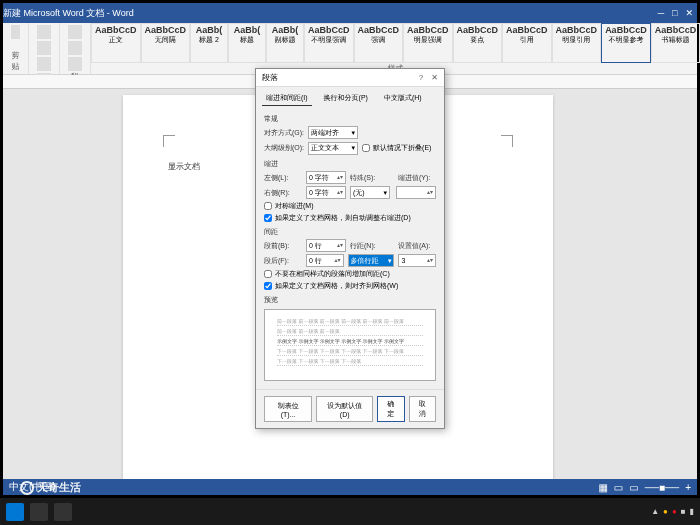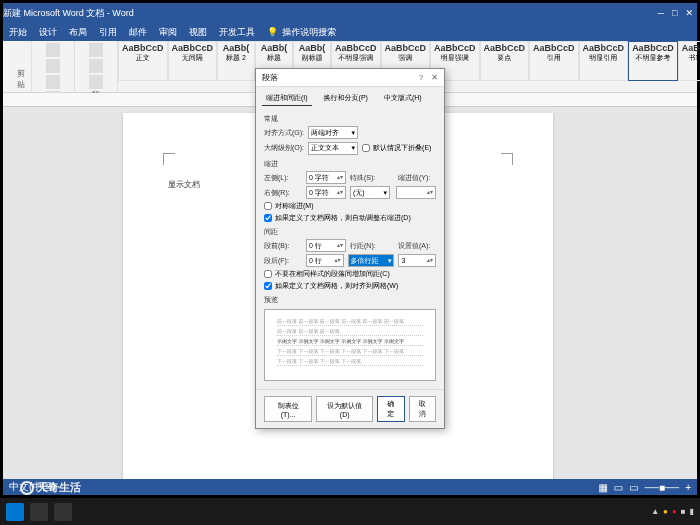--- a/index.html
+++ b/index.html
@@ -4,21 +4,21 @@
 <style>
 *{margin:0;padding:0;box-sizing:border-box;font-family:"Microsoft YaHei",Arial,sans-serif}
 body{width:700px;height:525px;background:#000;overflow:hidden;position:relative}
 .word-app{position:absolute;top:3px;left:3px;right:3px;bottom:30px;background:#fff;display:flex;flex-direction:column}
 .titlebar{background:#2b579a;color:#fff;height:20px;font-size:9px;display:flex;align-items:center;position:relative}
 .titlebar .ctrls{position:absolute;right:4px;display:flex;gap:8px}
 .menubar{background:#2b579a;display:flex;align-items:center;height:18px;font-size:9px;color:#fff;padding:0 6px;gap:12px}
 .menubar span{cursor:pointer}
 .menubar .search{display:flex;align-items:center;gap:4px}
 .ribbon{background:#f3f3f3;border-bottom:1px solid #d4d4d4;height:52px;display:flex;font-size:8px}
-.rb-grp{border-right:1px solid #e0e0e0;padding:2px 14px;display:flex;flex-direction:column;justify-content:space-between}
+.rb-grp{border-right:1px solid #e0e0e0;padding:2px 8px;display:flex;flex-direction:column;justify-content:space-between}
 .rb-grp .lbl{text-align:center;color:#666;font-size:8px}
 .rb-tools{display:flex;gap:2px;align-items:center;flex-wrap:wrap}
 .rb-ico{width:14px;height:14px;background:#ddd;display:inline-block}
 .styles{display:flex;gap:0;overflow:hidden;flex:1}
 .style-box{border:1px solid #e0e0e0;padding:2px 3px;min-width:38px;text-align:center;font-size:7px;line-height:1.1}
 .style-box .prev{font-size:9px;font-weight:bold;color:#333}
 .style-box.sel{border:1px solid #2b579a}
 .doc-area{flex:1;background:#e6e6e6;position:relative;overflow:hidden}
 .ruler-h{position:absolute;top:0;left:0;right:0;height:14px;background:#f8f8f8;border-bottom:1px solid #ccc}
 .page{position:absolute;top:20px;left:120px;width:430px;height:500px;background:#fff;box-shadow:0 1px 3px rgba(0,0,0,.2)}
@@ -65,31 +65,20 @@
 
 <div class="word-app">
   <div class="titlebar">
     <span>新建 Microsoft Word 文档 - Word</span>
     <div class="ctrls">
       <span>─</span>
       <span>□</span>
       <span>✕</span>
     </div>
   </div>
-  <div class="menubar">
-    <span>开始</span>
-    <span>设计</span>
-    <span>布局</span>
-    <span>引用</span>
-    <span>邮件</span>
-    <span>审阅</span>
-    <span>视图</span>
-    <span>开发工具</span>
-    <span class="search">💡 <span>操作说明搜索</span></span>
-  </div>
   <div class="ribbon">
     <div class="rb-grp" style="width:26px">
       <div class="rb-tools">
           <span class="rb-ico"></span>
         </div>
       <div class="lbl">剪贴</div>
     </div>
     <div class="rb-grp" style="width:110px">
       <div class="rb-tools">
         <span class="rb-ico"></span>

